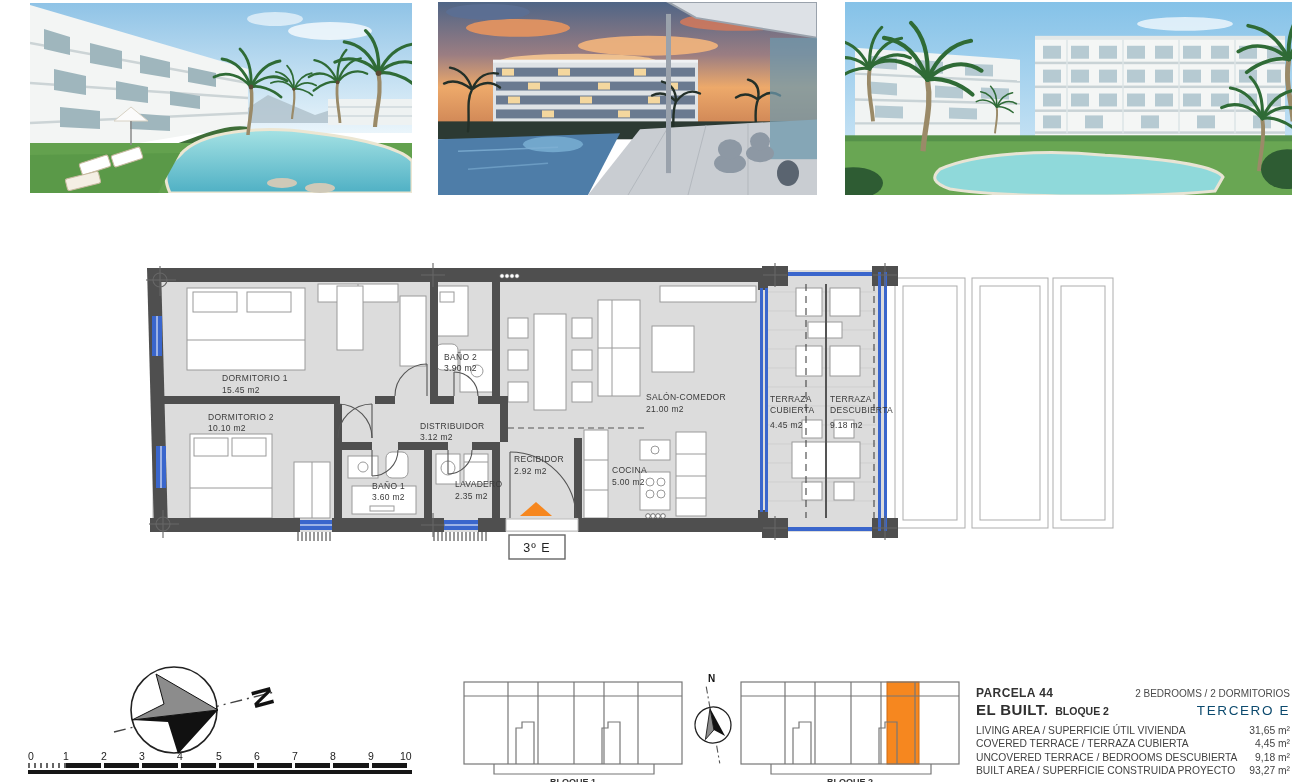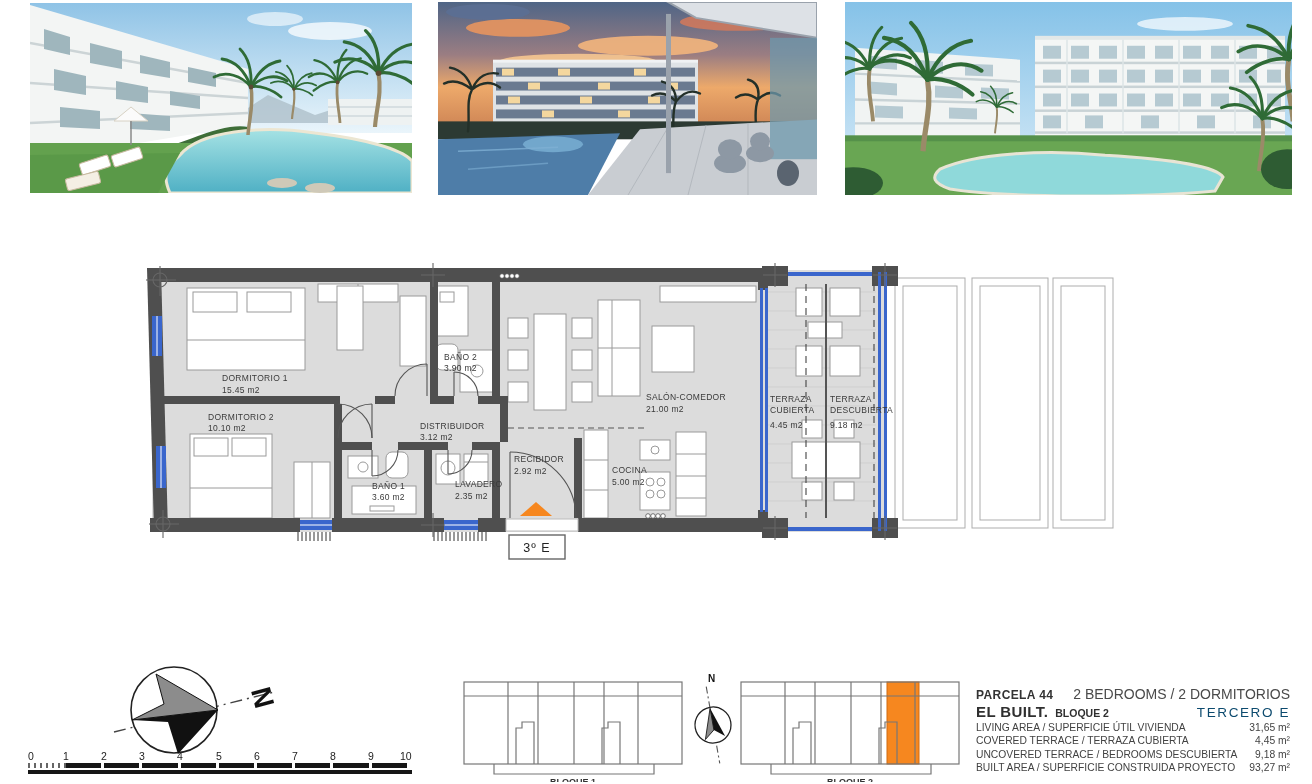--- a/index.html
+++ b/index.html
@@ -28,26 +28,26 @@
   .scalebar .row{display:flex;height:5px;}
   .scalebar .c{height:5px;background:#161616;width:35.2px;margin-right:3px;}
   .scalebar .c0{width:38px;margin-right:0;background:
       repeating-linear-gradient(90deg,#666 0 2px,#fff 2px 6px);}
   .scalebar .c:last-child{margin-right:0;}
   .scalebar .base{margin-top:2px;height:4px;background:#161616;}
 
   .summary{position:absolute;left:976px;top:686px;width:314px;color:#3b3b3b;}
   .sr1{display:flex;justify-content:space-between;align-items:baseline;}
   .parcela{font-weight:bold;font-size:12px;letter-spacing:.4px;color:#333;}
-  .beds{font-size:14px;color:#4a4a4a;}
+  .beds{font-size:10px;color:#4a4a4a;}
   .sr2{display:flex;justify-content:space-between;align-items:baseline;margin-top:1px;}
   .proj{font-weight:bold;font-size:15px;color:#2f2f2f;letter-spacing:.4px;}
   .bloq{font-weight:bold;font-size:10.5px;margin-left:7px;color:#2f2f2f;}
   .tercero{font-size:13.5px;letter-spacing:1.6px;color:#0c4a6e;}
-  .srows{}
+  .srows{margin-top:5px;}
   .sumrow{display:flex;justify-content:space-between;font-size:10.3px;line-height:13.4px;color:#424242;}
 </style>
 </head>
 <body>
 
 <div class="page">
 
   <div class="photo p1">
     <svg viewBox="0 0 382 190" preserveAspectRatio="none">
       <defs>

